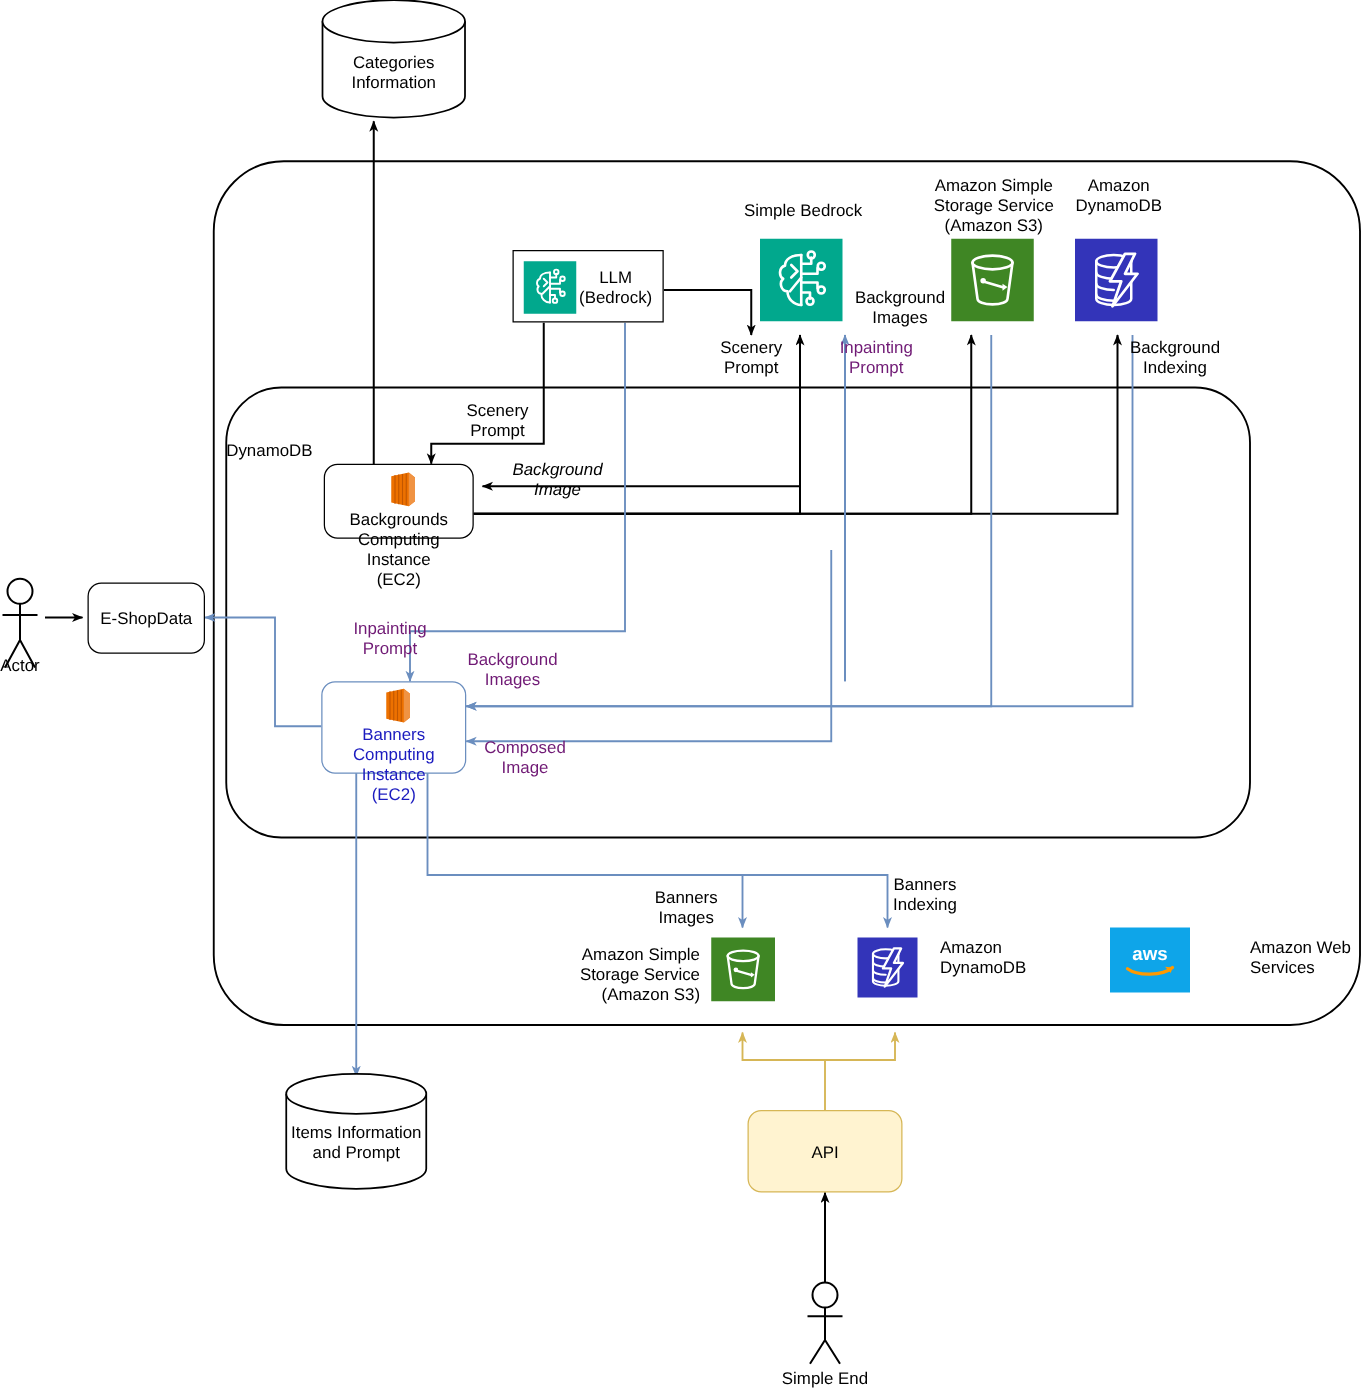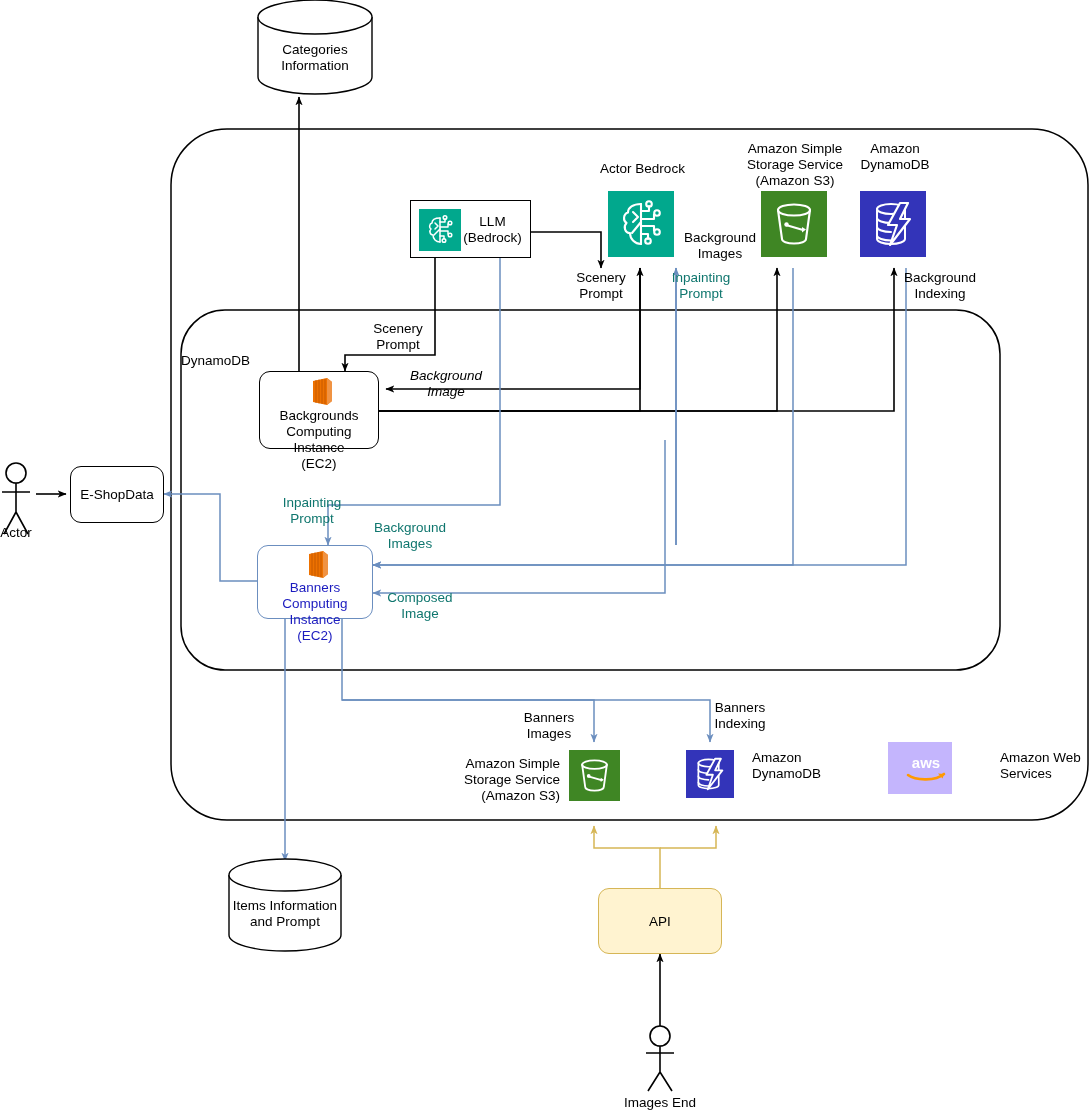--- a/index.html
+++ b/index.html
@@ -19,21 +19,21 @@
   }
   .lbl {
     position: absolute;
     font-size: 13.5px;
     line-height: 16px;
     color: #000000;
     text-align: center;
     white-space: pre-line;
     letter-spacing: 0px;
   }
-  .lbl.blue { color: #0f766e; }
+  .lbl.blue { color: #701a75; }
   .lbl.left { text-align: left; }
   .lbl.right { text-align: right; }
 
   svg.layer {
     position: absolute;
     left: 0; top: 0;
     width: 1091px;
     height: 1112px;
     overflow: visible;
   }
@@ -63,24 +63,24 @@
   .node-text.blue { color: #1b1bbf; }
 
   .svc-icon {
     position: absolute;
     box-sizing: border-box;
   }
   .svc-icon svg { display: block; }
 
   .aws-logo {
     position: absolute;
-    background: #c4b5fd;
+    background: #0ea5e9;
     display: flex;
     align-items: center;
-    justify-content: flex-end;
+    justify-content: center;
   }
 </style>
 </head>
 <body>
 
 <div id="canvas">
 
   <svg class="layer">
     <defs>
       <marker id="ar-blk" markerWidth="10" markerHeight="10" refX="8.4" refY="3.6" orient="auto" markerUnits="userSpaceOnUse">
@@ -170,21 +170,21 @@
       <path d="M660,1046 L660,1072 M646,1053 L674,1053 M660,1072 L648,1091 M660,1072 L672,1091"></path>
     </g>
   </svg>
 
   <div class="lbl" style="left:255px; top:42px; width:120px;">Categories
 Information</div>
   <div class="lbl" style="left:215px; top:898px; width:140px;">Items Information
 and Prompt</div>
 
   <div class="lbl" style="left:-14px; top:525px; width:60px;">Actor</div>
-  <div class="lbl" style="left:610px; top:1095px; width:100px;">Images End</div>
+  <div class="lbl" style="left:610px; top:1095px; width:100px;">Simple End</div>
 
   <div class="lbl left" style="left:181px; top:353px; width:110px;">DynamoDB</div>
 
   <div class="node-box sq" style="left:410px; top:200px; width:121px; height:58px;">
     <div class="svc-icon" style="left:8px; top:8px; width:42px; height:42px; background:#01a88d;">
       <svg width="42" height="42" viewBox="0 0 42 42">
         <g fill="none" stroke="#ffffff" stroke-width="1.5" stroke-linecap="round" stroke-linejoin="round">
           <path d="M21,9 L21,33"></path>
           <path d="M21,9 C16,9 13,11 13,14 C10,15 10,19 12,20 C10,22 11,26 14,26 C14,30 17,33 21,33"></path>
           <path d="M16,14 L19,17 M16,20 L19,17 M15,26 L21,20"></path>
@@ -200,21 +200,21 @@
       </svg>
     </div>
     <div class="node-text" style="left:48px; right:4px; top:13px;">LLM
 (Bedrock)</div>
   </div>
 
   <div class="node-box" style="left:70px; top:466px; width:94px; height:57px;">
     <div class="node-text" style="top:20px;">E-ShopData</div>
   </div>
 
-  <div class="lbl" style="left:580px; top:161px; width:125px;">Actor Bedrock</div>
+  <div class="lbl" style="left:580px; top:161px; width:125px;">Simple Bedrock</div>
   <div class="svc-icon" style="left:608px; top:191px; width:66px; height:66px; background:#01a88d;">
     <svg width="66" height="66" viewBox="0 0 66 66">
       <g fill="none" stroke="#ffffff" stroke-width="2.1" stroke-linecap="round" stroke-linejoin="round">
         <path d="M33,13 L33,53"></path>
         <path d="M33,13 C25,13 20,16.5 20,21.5 C15,23 15,30 18.5,32 C15,35.5 17,42 22,42 C22,48 27,53 33,53"></path>
         <path d="M25,21 L30,26 M25,31 L30,26 M24,42 L33,31"></path>
         <path d="M33,20 L41,20 L41,15"></path>
         <path d="M33,28 L46,28 L46,23.5"></path>
         <path d="M33,35 L46,35 L46,39.5"></path>
         <path d="M33,43 L40,43 L40,48"></path>
@@ -262,21 +262,21 @@
 Prompt</div>
   <div class="lbl" style="left:682px; top:230px; width:76px;">Background
 Images</div>
   <div class="lbl" style="left:902px; top:270px; width:76px;">Background
 Indexing</div>
 
   <div class="lbl" style="left:366px; top:321px; width:64px;">Scenery
 Prompt</div>
   <div class="lbl" style="left:390px; top:368px; width:112px;font-style:italic;">Background Image</div>
 
-  <div class="node-box" style="left:259px; top:371px; width:120px; height:78px;">
+  <div class="node-box" style="left:259px; top:371px; width:120px; height:60px;">
     <div class="svc-icon" style="left:45px; top:5px; width:30px; height:30px;">
       <svg width="30" height="30" viewBox="0 0 30 30">
         <path d="M8,4 L22,1 L27,5 L27,24 L22,28 L8,25 z" fill="#ed7100"></path>
         <g stroke="#c25700" stroke-width="0.9">
           <path d="M11,3 L11,26 M14,2.6 L14,26.4 M17,2.2 L17,26.8 M20,1.8 L20,27.2"></path>
         </g>
         <path d="M22,1 L27,5 L27,24 L22,28 z" fill="#f09343"></path>
       </svg>
     </div>
     <div class="node-text" style="top:36px;">Backgrounds

